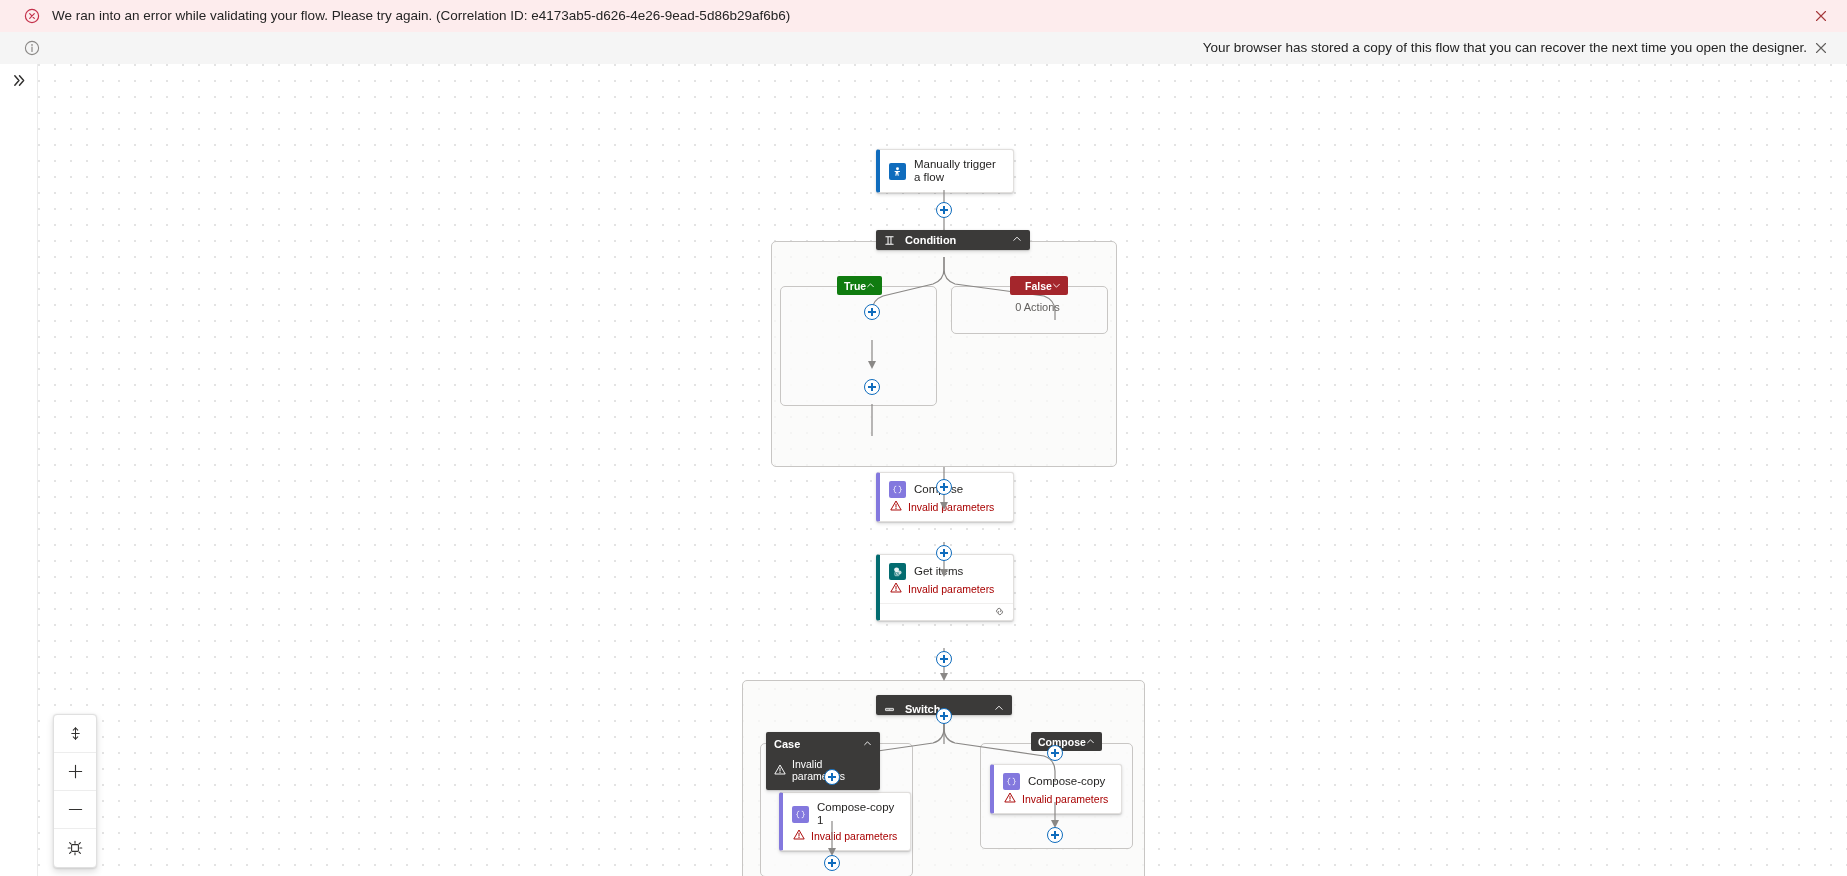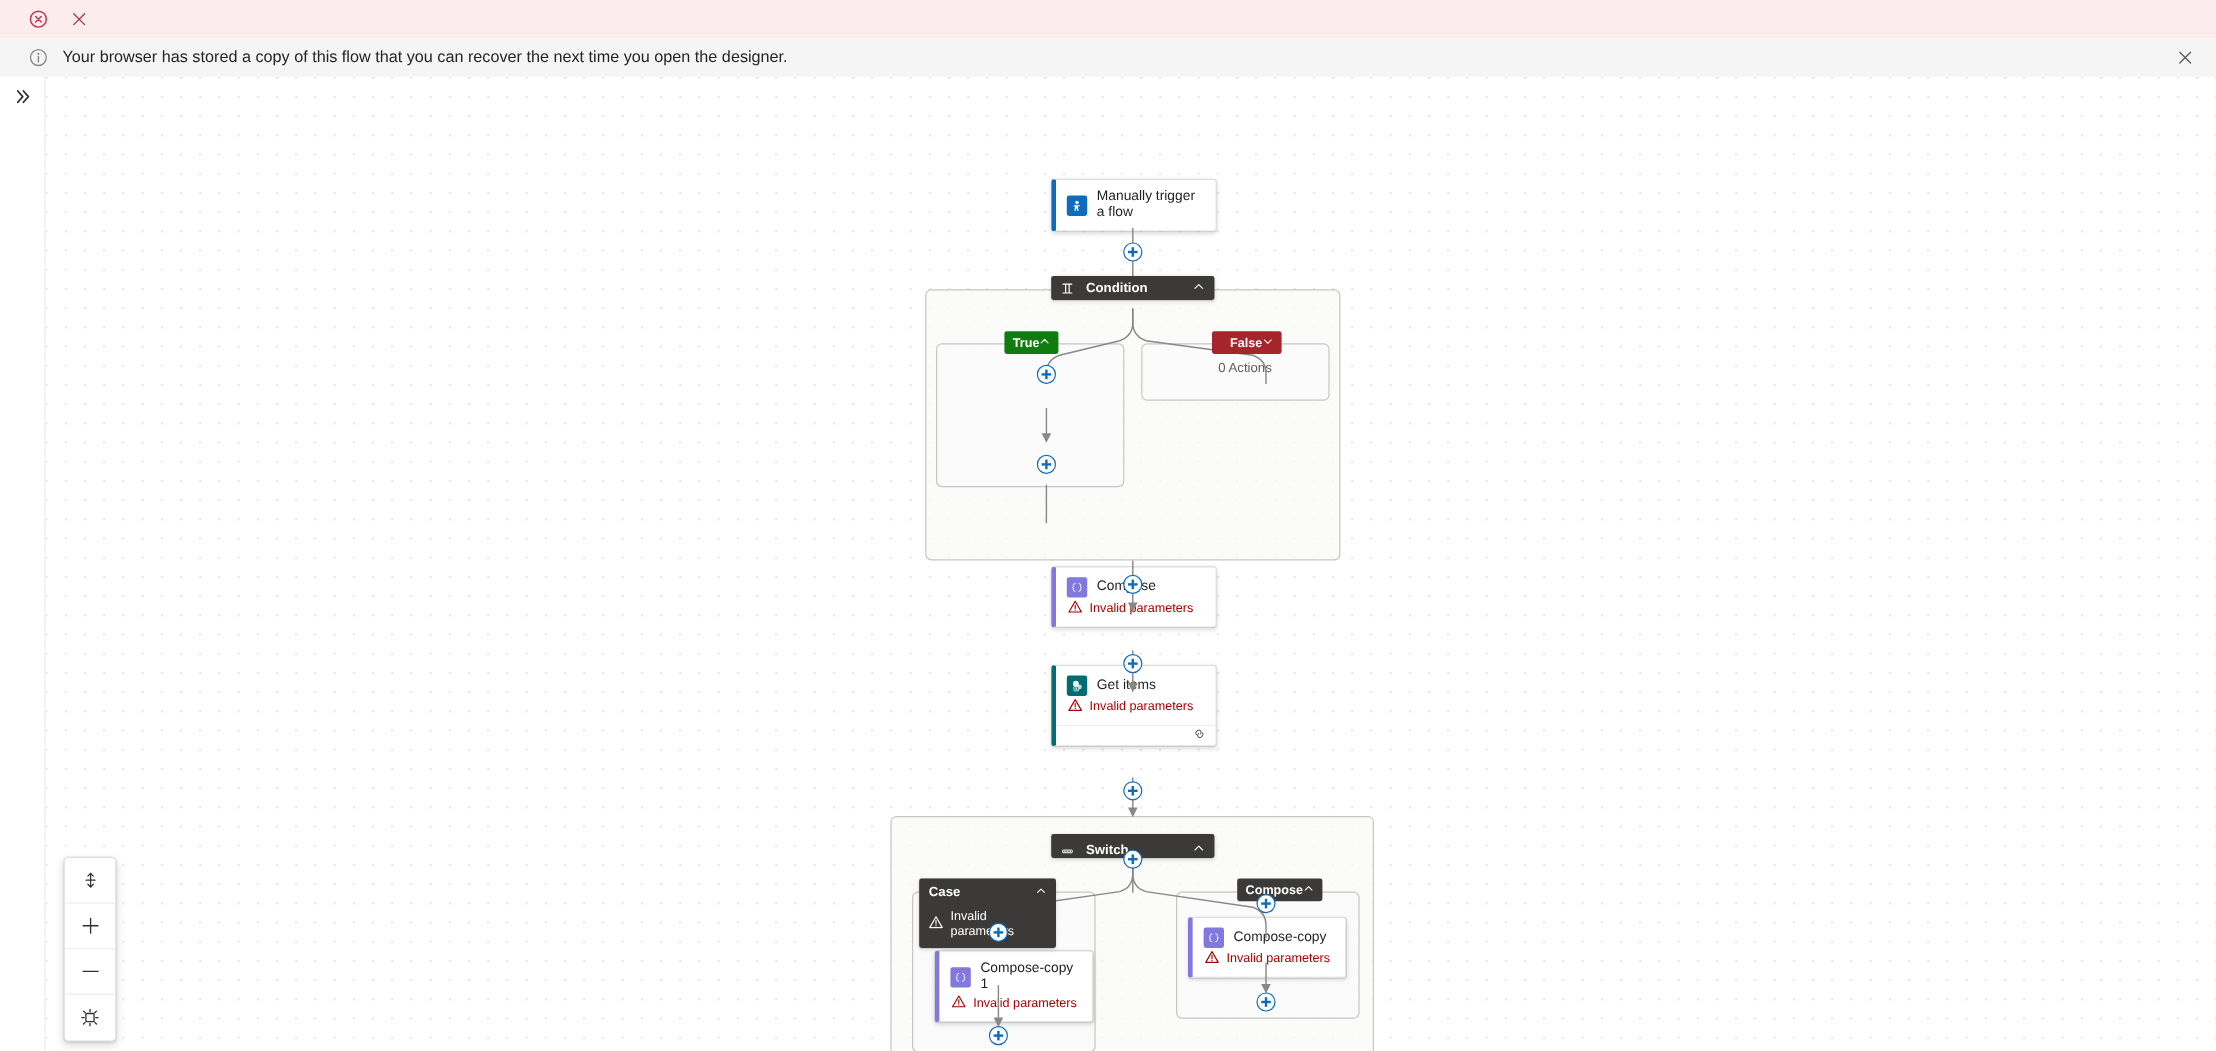--- a/index.html
+++ b/index.html
@@ -14,21 +14,21 @@
   .notif {
     position: relative;
     display: flex;
     align-items: center;
     height: 32px;
     padding: 0 12px 0 24px;
     font-size: 13.5px;
     color: #242424;
   }
   .notif.error { background: #fdeced; }
-  .notif.info  { background: #f5f5f5; }
+  .notif.info  { background: #f5f5f5; text-align: right; }
   .notif-icon {
     width: 16px; height: 16px;
     margin-right: 12px;
     flex: 0 0 16px;
     display: block;
   }
   .notif-text { flex: 1 1 auto; line-height: 16px; }
   .notif-close {
     width: 28px; height: 28px;
     flex: 0 0 28px;
@@ -250,20 +250,21 @@
 </head>
 <body>
 
 <div class="notif error">
   <span class="notif-icon">
     <svg width="16" height="16" viewBox="0 0 16 16">
       <circle cx="8" cy="8" r="6.6" fill="none" stroke="#c4314b" stroke-width="1.2"></circle>
       <path d="M5.7 5.7 L10.3 10.3 M10.3 5.7 L5.7 10.3" stroke="#c4314b" stroke-width="1.2" stroke-linecap="round"></path>
     </svg>
   </span>
+  <span class="notif-text">We ran into an error while validating your flow. Please try again. (Correlation ID: e4173ab5-d626-4e26-9ead-5d86b29af6b6)</span>
   <span class="notif-close">
     <svg width="12" height="12" viewBox="0 0 12 12">
       <path d="M1.5 1.5 L10.5 10.5 M10.5 1.5 L1.5 10.5" stroke="currentColor" stroke-width="1.1" stroke-linecap="round"></path>
     </svg>
   </span>
 </div>
 
 <div class="notif info">
   <span class="notif-icon">
     <svg width="16" height="16" viewBox="0 0 16 16">
@@ -347,21 +348,21 @@
         </div>
       </div>
 
       <div class="plus-btn" style="left:898px; top:138px;"></div>
 
       <div class="scope-box" style="left:733px; top:177px; width:346px; height:226px;"></div>
       <div class="scope-box inner" style="left:742px; top:222px; width:157px; height:120px;"></div>
       <div class="scope-box inner" style="left:913px; top:222px; width:157px; height:48px;"></div>
 
       <div class="node zlift" style="left:838px; top:166px;">
-        <div class="scope-head" style="width:136px;">
+        <div class="scope-head" style="width:154px;">
           <span class="sc-icon">
             <svg width="11" height="11" viewBox="0 0 12 12">
               <path d="M2 2 h8 M2 10 h8 M4.4 2 v8 M7.6 2 v8" stroke="#fff" stroke-width="1.1" fill="none" stroke-linecap="round"></path>
             </svg>
           </span>
           <span class="sc-title">Condition</span>
           <span>
             <svg width="10" height="10" viewBox="0 0 12 12">
                 <path d="M2.2 7.6 L6 3.8 L9.8 7.6" fill="none" stroke="#fff" stroke-width="1.1" stroke-linecap="round" stroke-linejoin="round"></path>
               </svg>

